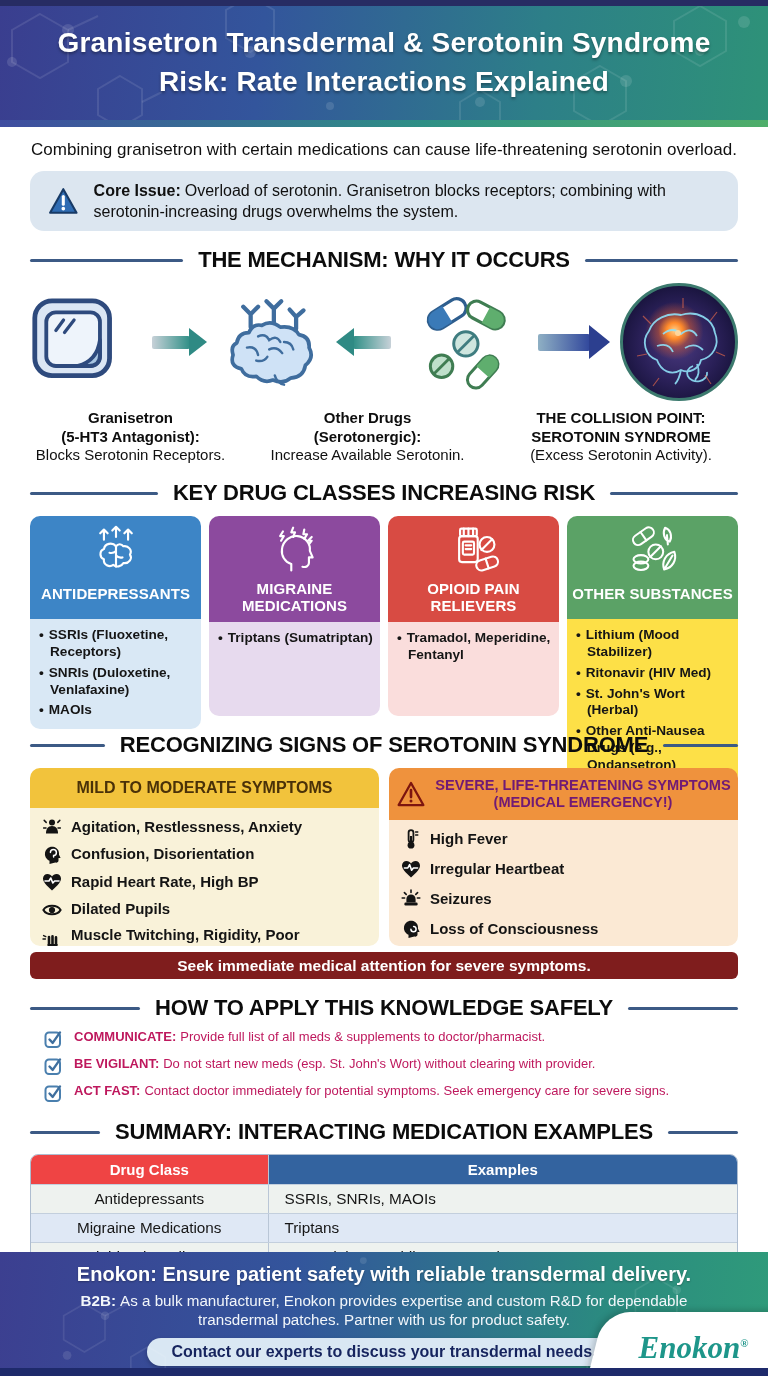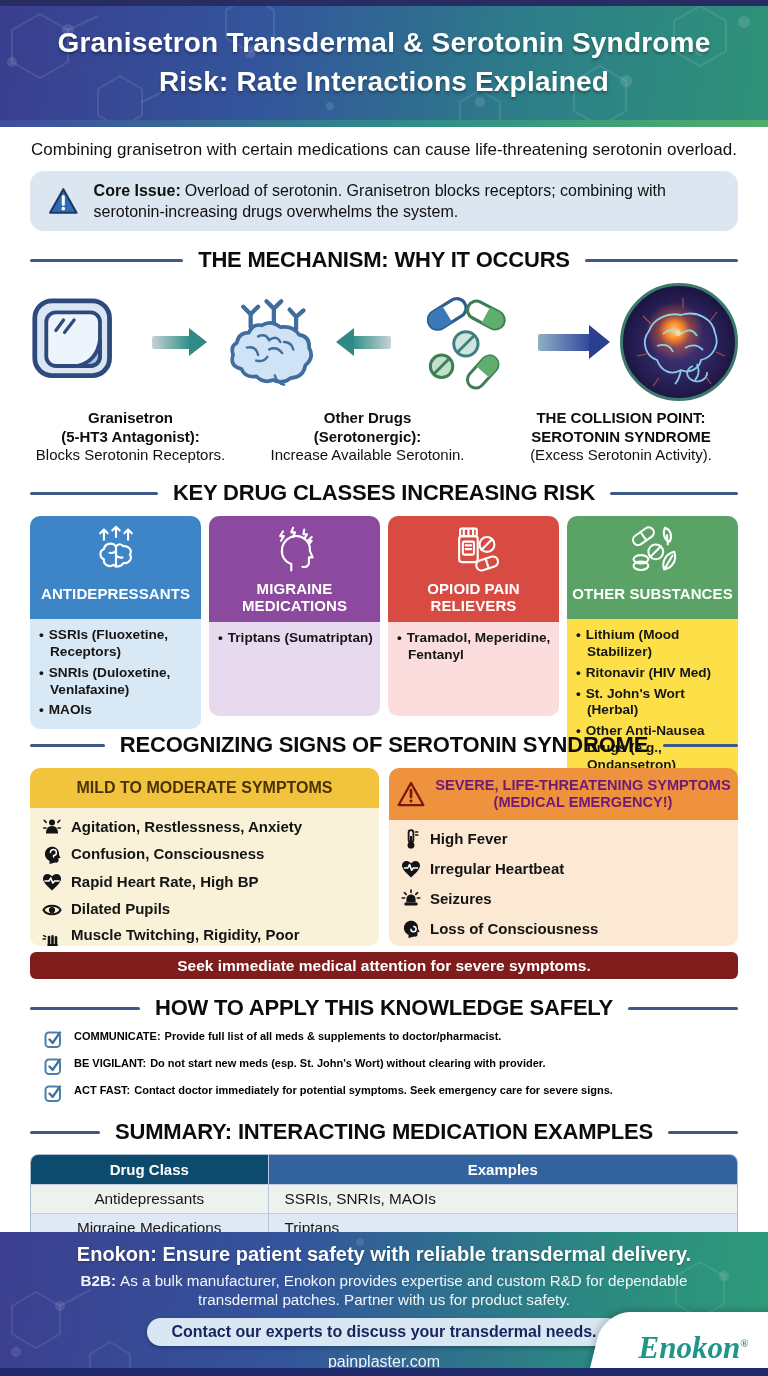--- a/index.html
+++ b/index.html
@@ -82,36 +82,36 @@
   .sym-row svg { flex-shrink:0; }
   .sym-row span { font-size:15px; font-weight:600; color:#141414; line-height:1.1; }
   .sev .sym-row { margin-bottom:10px; }
   .red-banner { margin:6px 30px 0; background:#7f1d1d; border-radius:6px; height:27px;
     display:flex; align-items:center; justify-content:center; color:#fff; font-weight:bold; font-size:15.5px; }
 
   
   .apply-list { margin:8px 44px 0; }
   .apply-item { display:flex; gap:11px; margin-bottom:7px; }
   .apply-item svg { flex-shrink:0; margin-top:1px; }
-  .apply-item p { font-size:11px; line-height:1.3; color:#000000;font-weight:bold; }
+  .apply-item p { font-size:13px; line-height:1.3; color:#be185d; }
   .apply-item b { margin-right:4px; }
 
   
   .table { margin:9px 30px 0; border:1.5px solid #aebdd0; border-radius:8px; overflow:hidden; }
   .trow { display:grid; grid-template-columns:33.5% 1fr; }
   .trow > div { padding:5px 10px; font-size:15.3px; border-left:1px solid #b9c6d6; }
   .trow > div:first-child { border-left:none; text-align:center; }
   .thead > div { color:#fff; font-weight:bold; text-align:center; font-size:15px; padding:6px 10px; }
-  .thead .h1 { background:#0c4a6e; } .thead .h2 { background:#33639f; text-align:center; }
+  .thead .h1 { background:#ef4444; } .thead .h2 { background:#33639f; text-align:center; }
   .trow + .trow { border-top:1px solid #c3cfdd; }
   .rA { background:#eef2ef; } .rB { background:#dfe8f5; }
   .trow .ex { text-align:left; padding-left:16px; }
 
   
-  .footer { position:absolute; left:0; right:0; bottom:0; height:144px; overflow:hidden;
+  .footer { position:absolute; left:0; right:0; bottom:0; height:124px; overflow:hidden;
     background:linear-gradient(96deg,#3c3f90 0%,#33559c 38%,#2b8a80 78%,#2f9b7a 100%); text-align:center; }
   .footer-head { margin-top:11px; color:#fff; font-size:20px; font-weight:800; text-shadow:0 1px 2px rgba(0,0,0,.3); }
   .footer-b2b { margin:5px auto 0; max-width:620px; color:#f2f6fa; font-size:15.2px; line-height:1.28; }
   .footer-b2b b { margin-right:4px; }
   .contact-btn { display:inline-block; margin-top:8px; background:#d9e7f3; border:none; border-radius:18px;
     padding:5px 24px; font-family:"Liberation Sans",sans-serif; font-size:16px; font-weight:800; color:#16245e;
     box-shadow:0 2px 4px rgba(0,0,0,.25); cursor:pointer; }
   .site { margin-top:7px; color:#eef3f8; font-size:16px; }
   .bottom-strip { position:absolute; left:0; right:0; bottom:0; height:8px; background:#1e2a6b; }
   .logo-badge { position:absolute; right:-16px; bottom:0; width:196px; height:64px; background:#fff;
@@ -362,21 +362,21 @@
           <path d="M10 9 c-4.2 0 -6 3.2 -6 7.4 h12 c0 -4.2 -1.8 -7.4 -6 -7.4 Z" fill="#141414"></path>
           <path d="M2.2 3.4 l2 2 M17.8 3.4 l-2 2 M1.6 11 h2.4 M18.4 11 h-2.4" stroke="#141414" stroke-width="1.5" stroke-linecap="round"></path>
         </svg>
         <span>Agitation, Restlessness, Anxiety</span>
       </div>
       <div class="sym-row">
         <svg width="20" height="20" viewBox="0 0 20 20">
           <path d="M7.5 19 v-3.2 c-3 -1.4 -5 -4.4 -4.5 -7.8 C3.5 4 7 1.2 11 1.7 c4 .5 6.6 4 6 8 l1.6 3.2 h-2.1 v2.6 c0 1.6 -1.6 2.6 -3.2 2.1" fill="#141414"></path>
           <path d="M8.4 7.4 a3 3 0 1 1 3.2 3.1 l0 1.6" stroke="#fff" stroke-width="1.5" fill="none" stroke-linecap="round"></path>
         </svg>
-        <span>Confusion, Consciousness</span>
+        <span>Confusion, Disorientation</span>
       </div>
       <div class="sym-row">
         <svg width="20" height="20" viewBox="0 0 20 20">
           <path d="M10 18.4 C4 13.4 1 9.8 1 6.6 C1 4 3 2 5.5 2 C7.5 2 9 3 10 4.6 C11 3 12.5 2 14.5 2 C17 2 19 4 19 6.6 C19 9.8 16 13.4 10 18.4 Z" fill="#141414"></path>
           <path d="M3 9 h4 l1.8 -3 l2 5 l1.8 -2 h4.4" stroke="#fff" stroke-width="1.6" fill="none" stroke-linejoin="round" stroke-linecap="round"></path>
         </svg>
         <span>Rapid Heart Rate, High BP</span>
       </div>
       <div class="sym-row">
         <svg width="20" height="20" viewBox="0 0 20 20">

